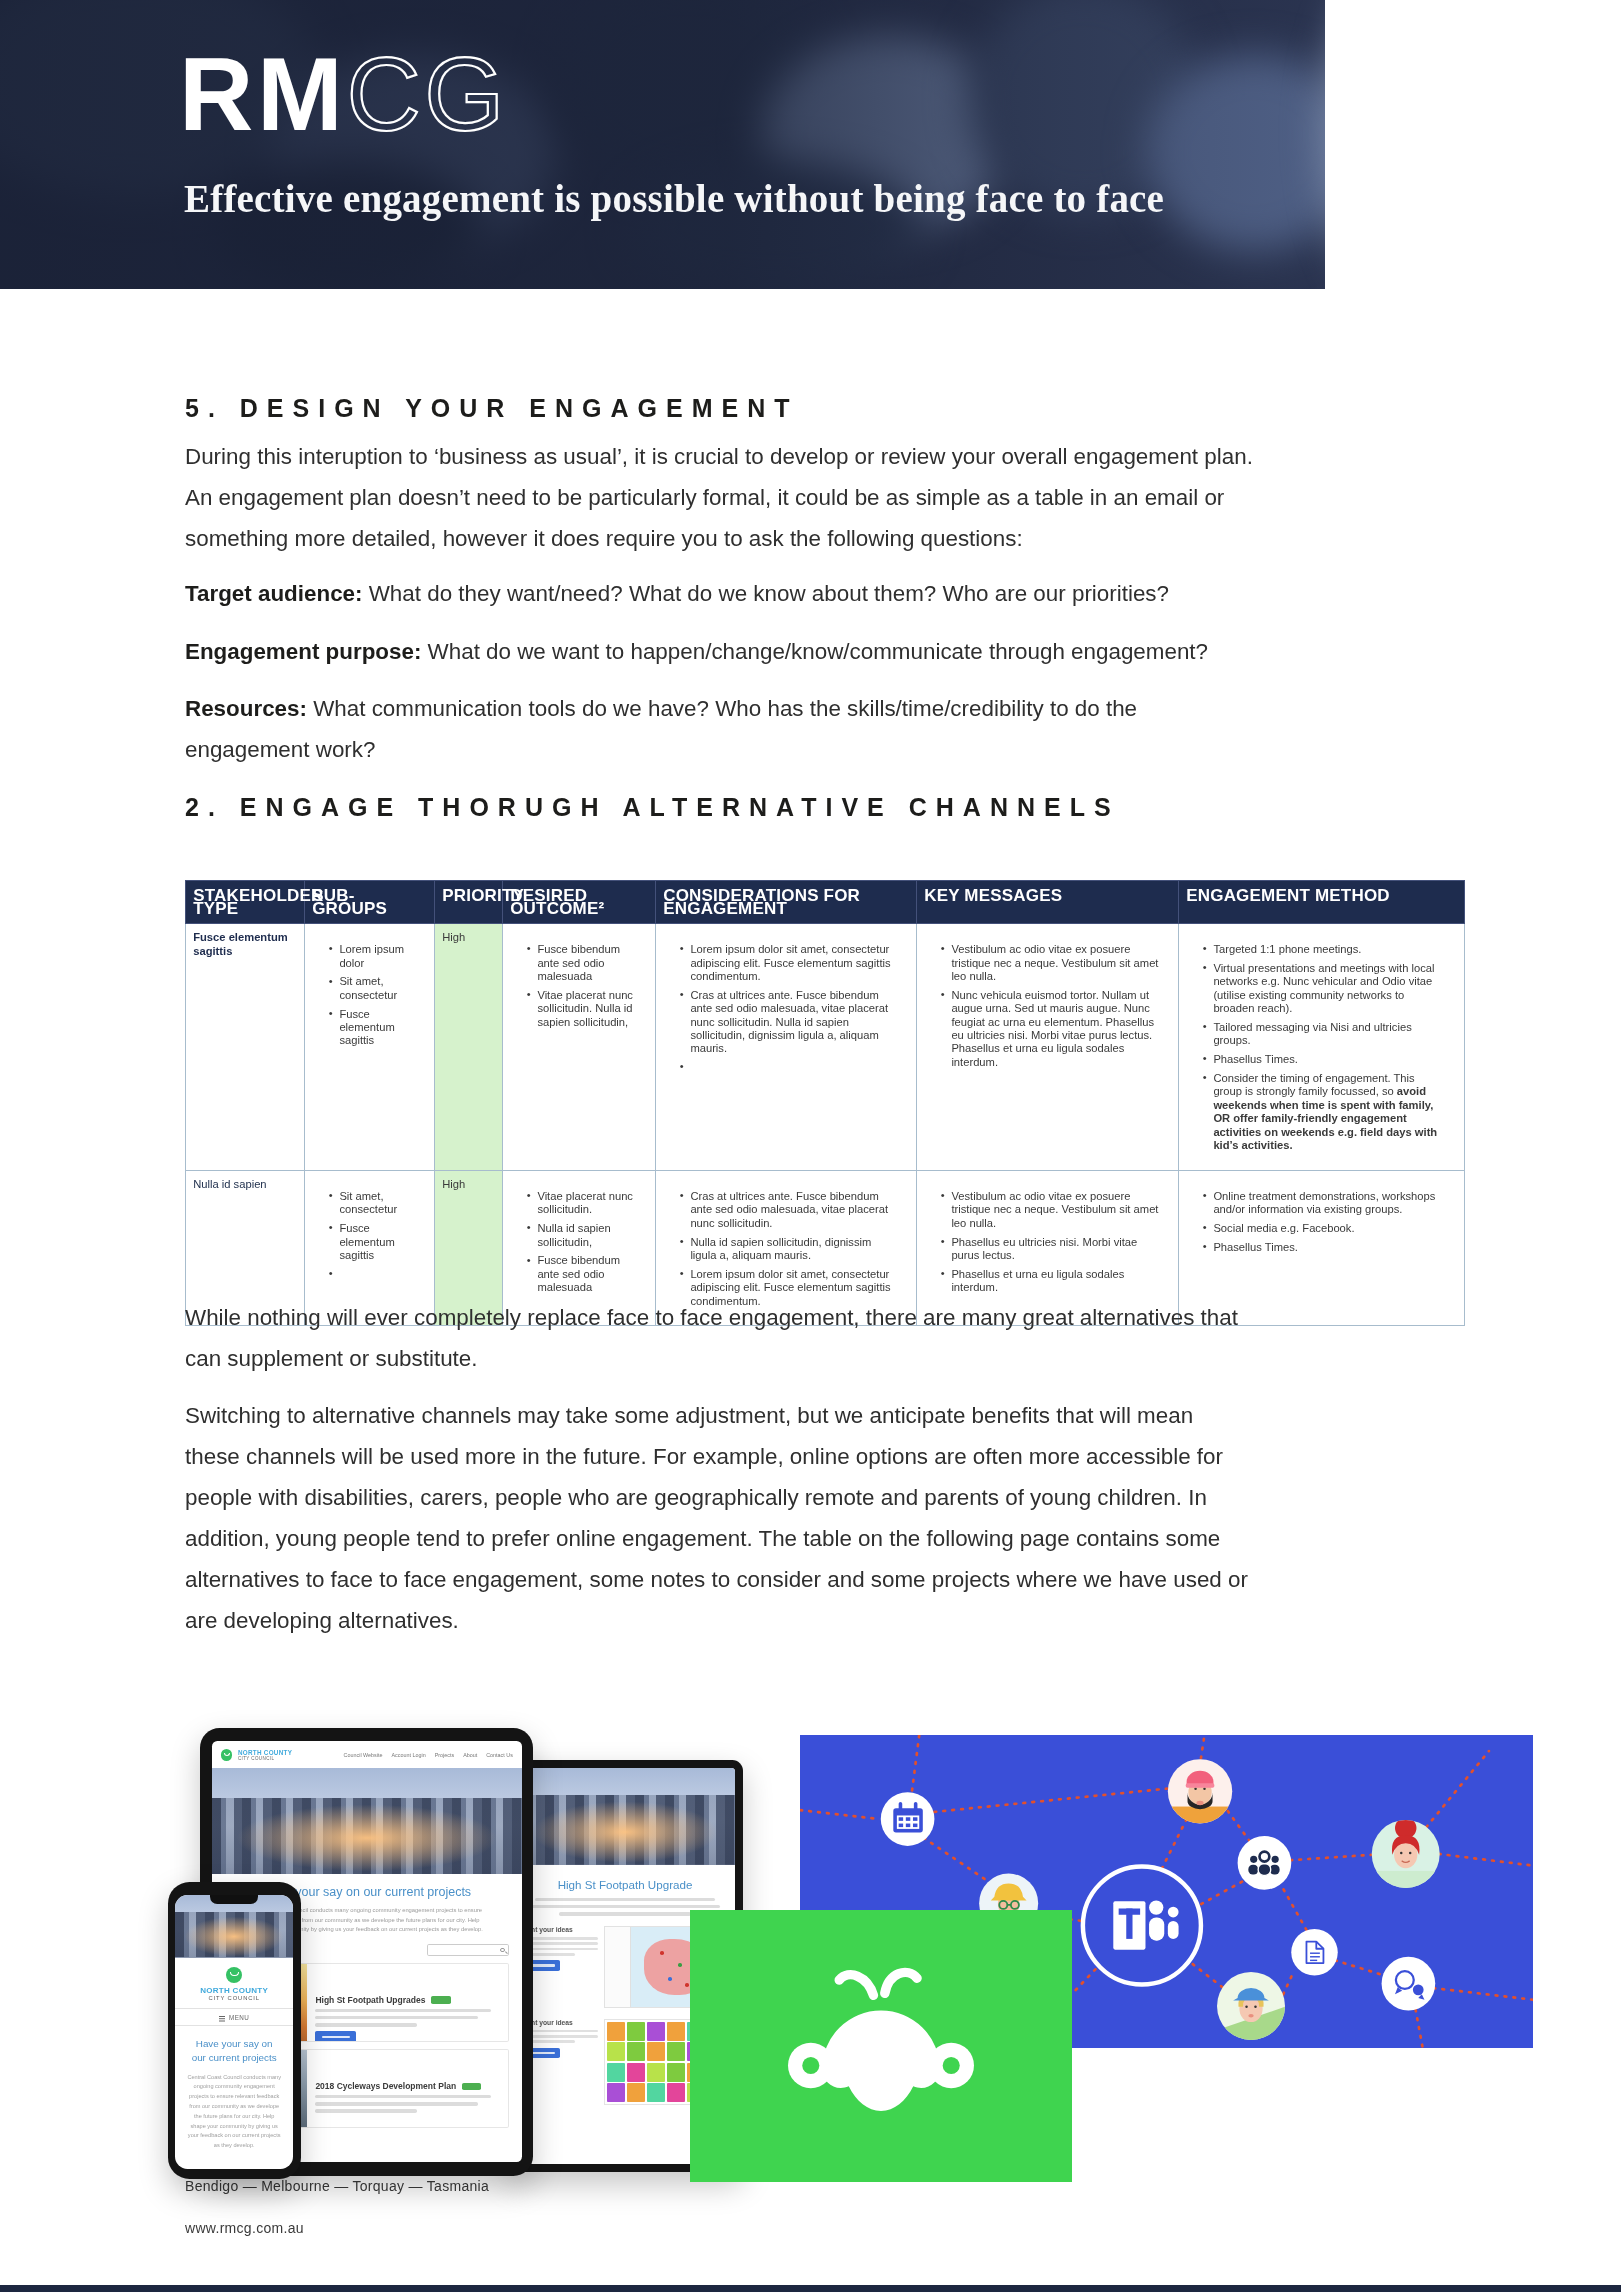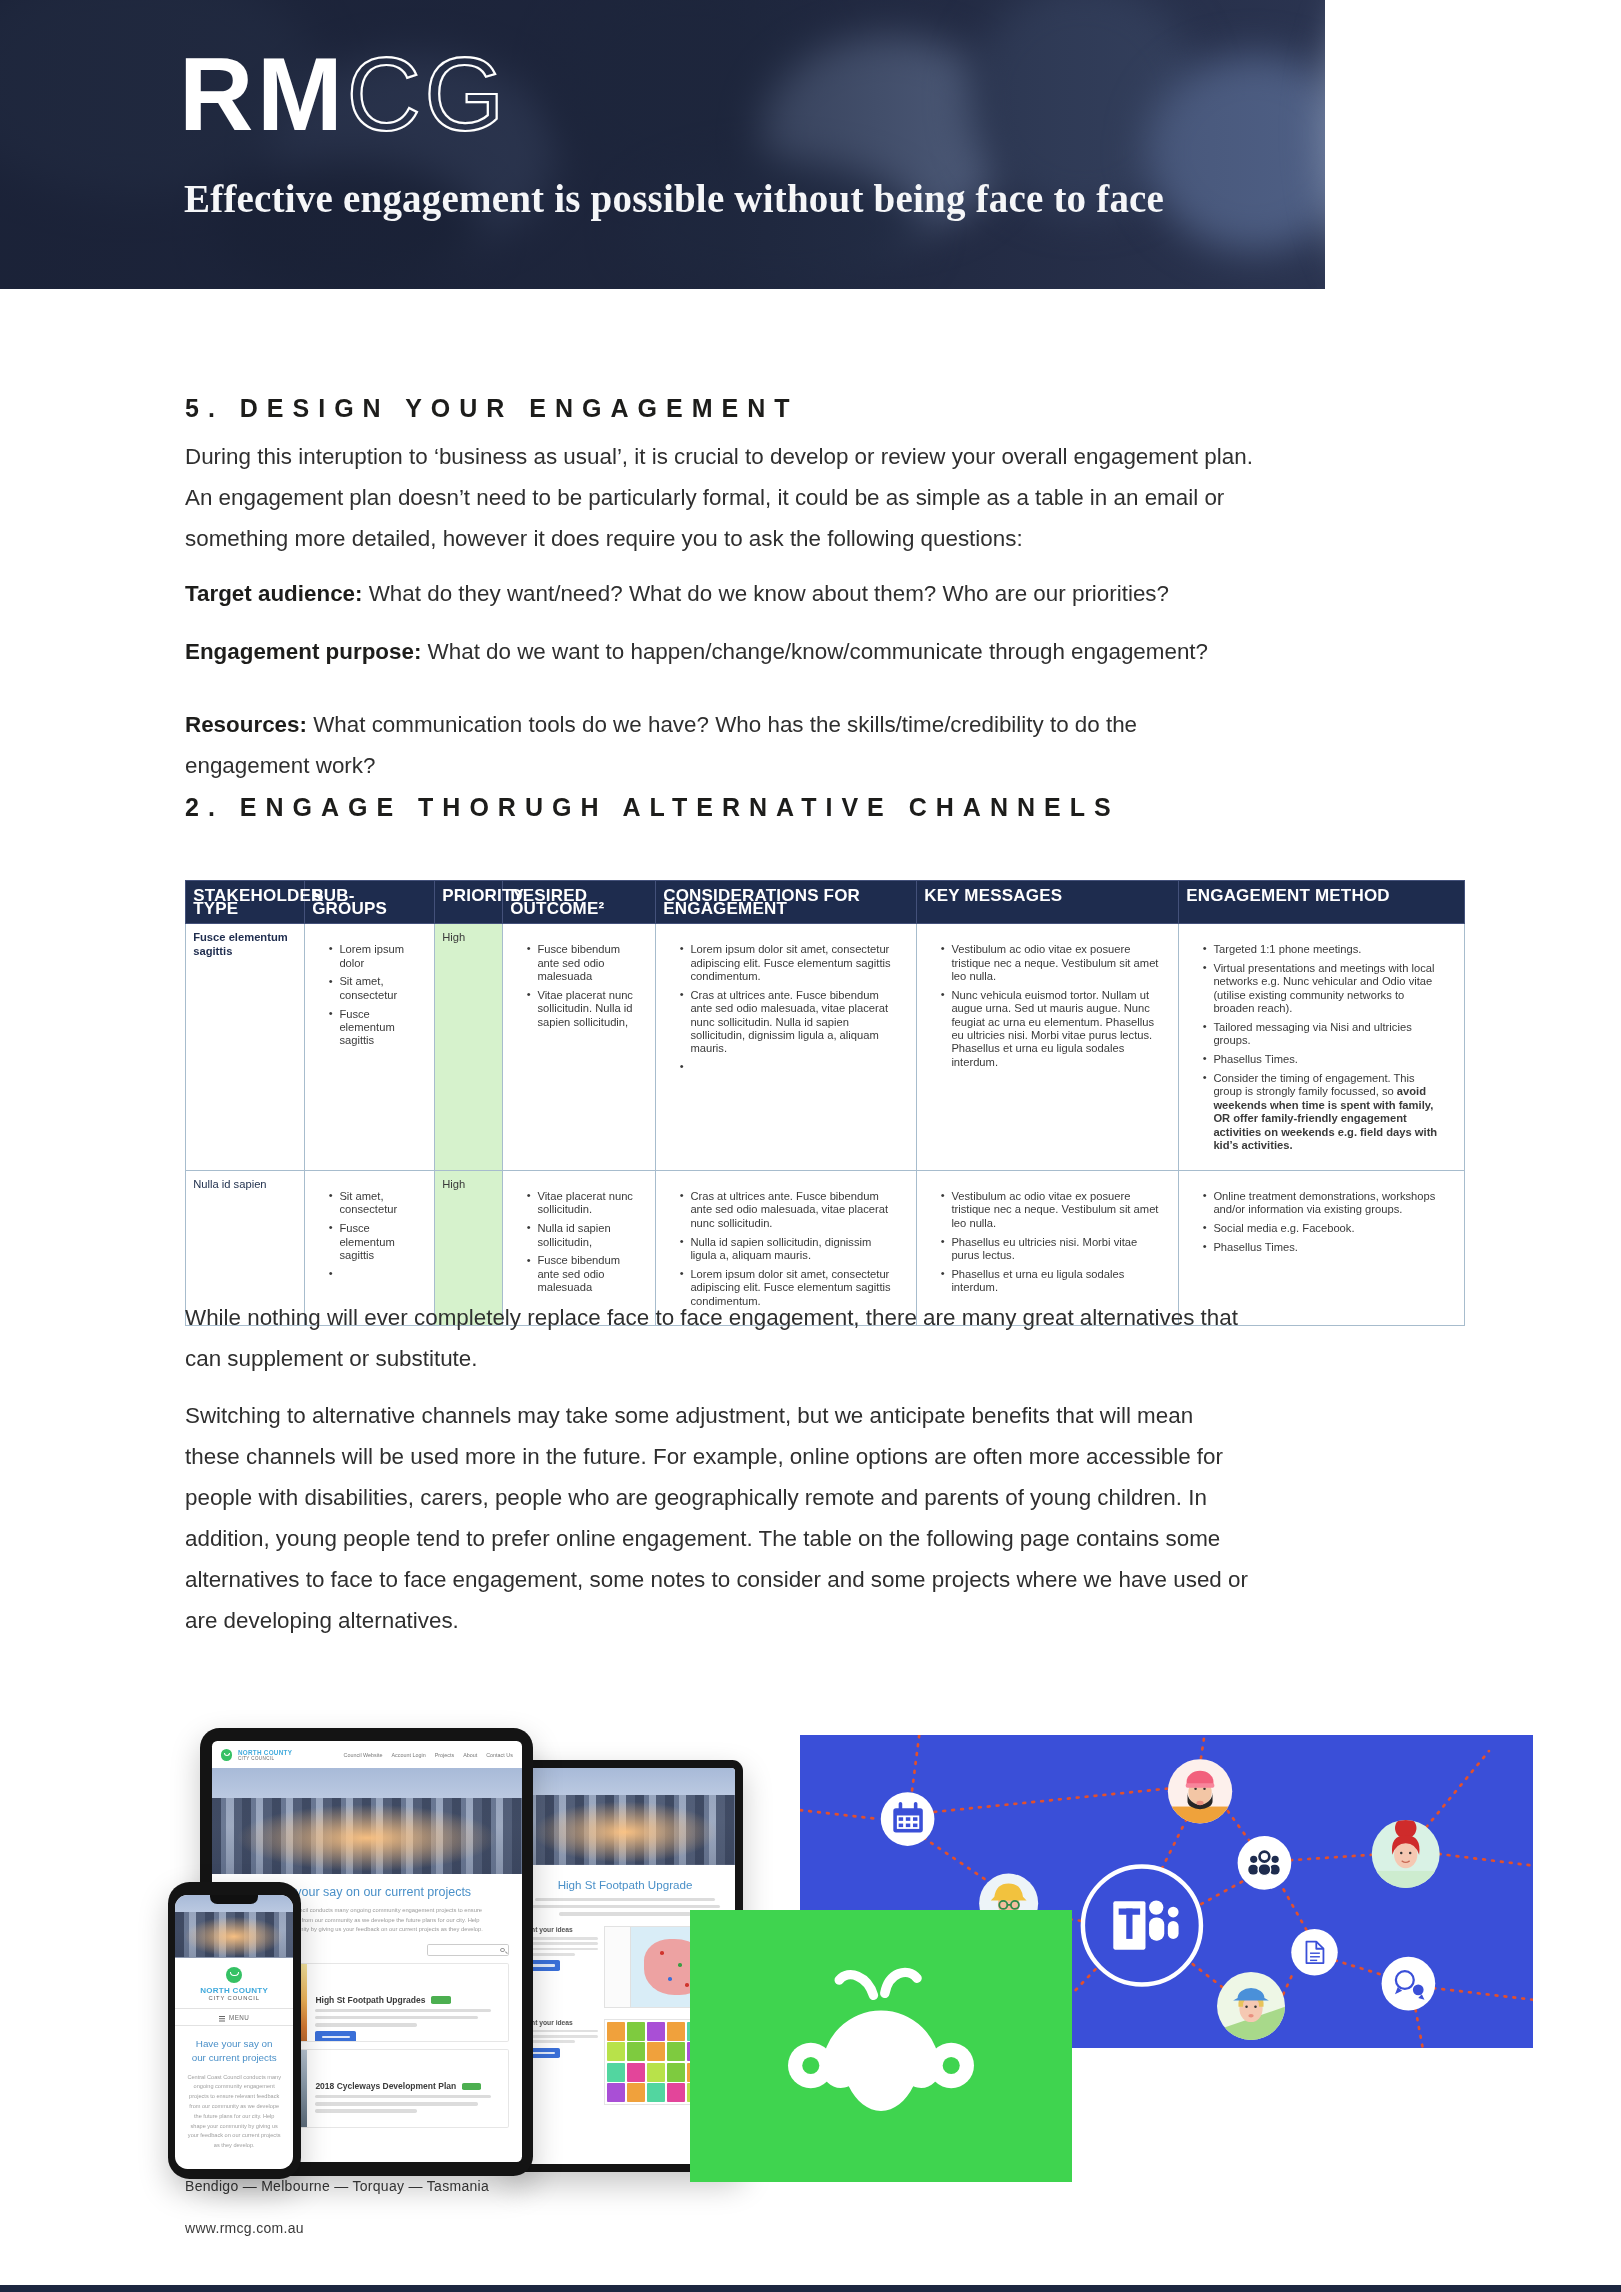--- a/index.html
+++ b/index.html
@@ -168,21 +168,21 @@
   </header>
 
   <h2 class="sec-heading" style="top:394px">5. DESIGN YOUR ENGAGEMENT</h2>
   <div class="para" style="top:436px">
     <div>During this interuption to ‘business as usual’, it is crucial to develop or review your overall engagement plan.</div>
     <div>An engagement plan doesn’t need to be particularly formal, it could be as simple as a table in an email or</div>
     <div>something more detailed, however it does require you to ask the following questions:</div>
   </div>
   <p class="para q" style="top:573px"><strong>Target audience:</strong><span> What do they want/need? What do we know about them? Who are our priorities?</span></p>
   <p class="para q" style="top:631px"><strong>Engagement purpose:</strong><span> What do we want to happen/change/know/communicate through engagement?</span></p>
-  <div class="para q" style="top:704px">
+  <div class="para q" style="top:688px">
     <div><strong>Resources:</strong><span> What communication tools do we have? Who has the skills/time/credibility to do the</span></div>
     <div>engagement work?</div>
   </div>
 
   <h2 class="sec-heading" style="top:793px">2. ENGAGE THORUGH ALTERNATIVE CHANNELS</h2>
 
   <table class="stake-table">
     <colgroup>
         <col class="c1">
         <col class="c2">

